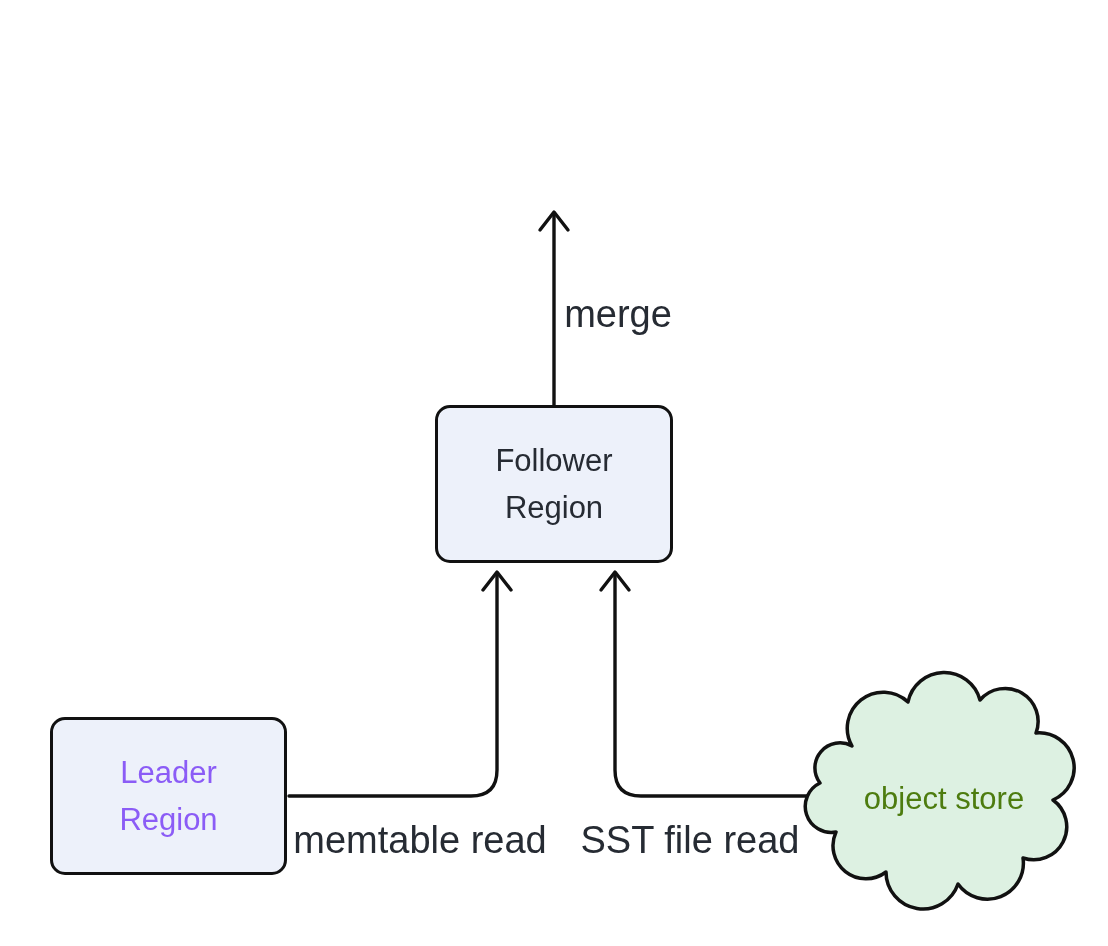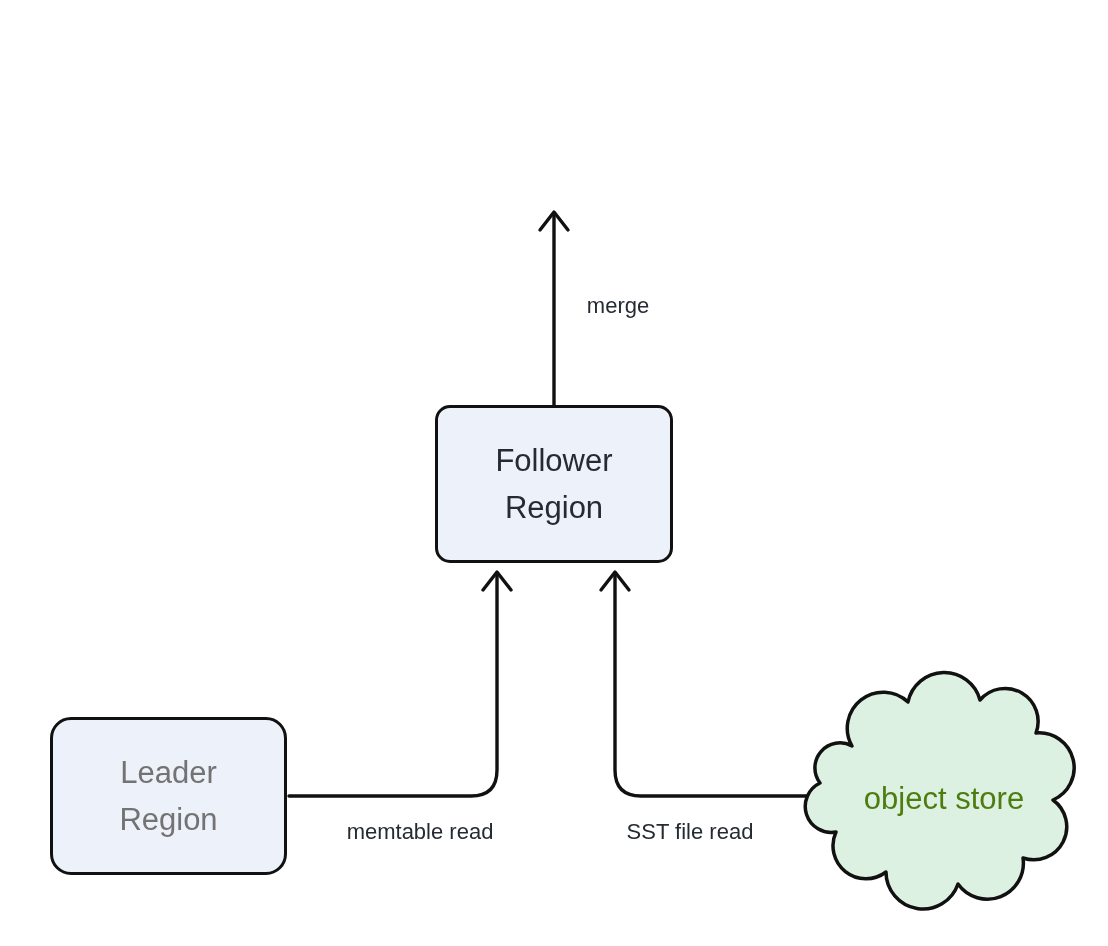--- a/index.html
+++ b/index.html
@@ -65,21 +65,21 @@
     top: 799px;
     transform: translate(-50%, -50%);
     white-space: nowrap;
     font-size: 31px;
     color: #262b33;
   }
   .edge-label {
     position: absolute;
     transform: translateX(-50%);
     white-space: nowrap;
-    font-size: 22px;
+    font-size: 38px;
     color: #262b33;
   }
   .edge-label-merge   { left: 618px; top: 293px; }
   .edge-label-memtable{ left: 420px; top: 819px; }
   .edge-label-sst     { left: 690px; top: 819px; }
 </style>
 </head>
 <body>
 
 <div class="canvas">
@@ -108,21 +108,21 @@
              A 25 25 0 0 1 852 746
              Z" stroke-width="3.5" stroke-linejoin="round" fill="#ddf1e2" stroke="#111111"></path>
   </svg>
 
 
   <div class="node node-follower" style="background-color: rgb(237, 241, 250); border-color: rgb(17, 17, 17); color: rgb(38, 43, 51);">
     <span class="node-label-line">Follower</span>
     <span class="node-label-line">Region</span>
   </div>
 
-  <div class="node node-leader" style="background-color: rgb(237, 241, 250); border-color: rgb(17, 17, 17); color: #737373; border-radius: 21px;">
+  <div class="node node-leader" style="background-color: rgb(237, 241, 250); border-color: rgb(17, 17, 17); color: #8b5cf6;">
     <span class="node-label-line">Leader</span>
     <span class="node-label-line">Region</span>
   </div>
 
   <div class="cloud-label" style="color: #4d7c0f;">object store</div>
 
   <div class="edge-label edge-label-merge" style="color: rgb(38, 43, 51);">merge</div>
   <div class="edge-label edge-label-memtable" style="color: rgb(38, 43, 51);">memtable read</div>
   <div class="edge-label edge-label-sst" style="color: rgb(38, 43, 51);">SST file read</div>
 

